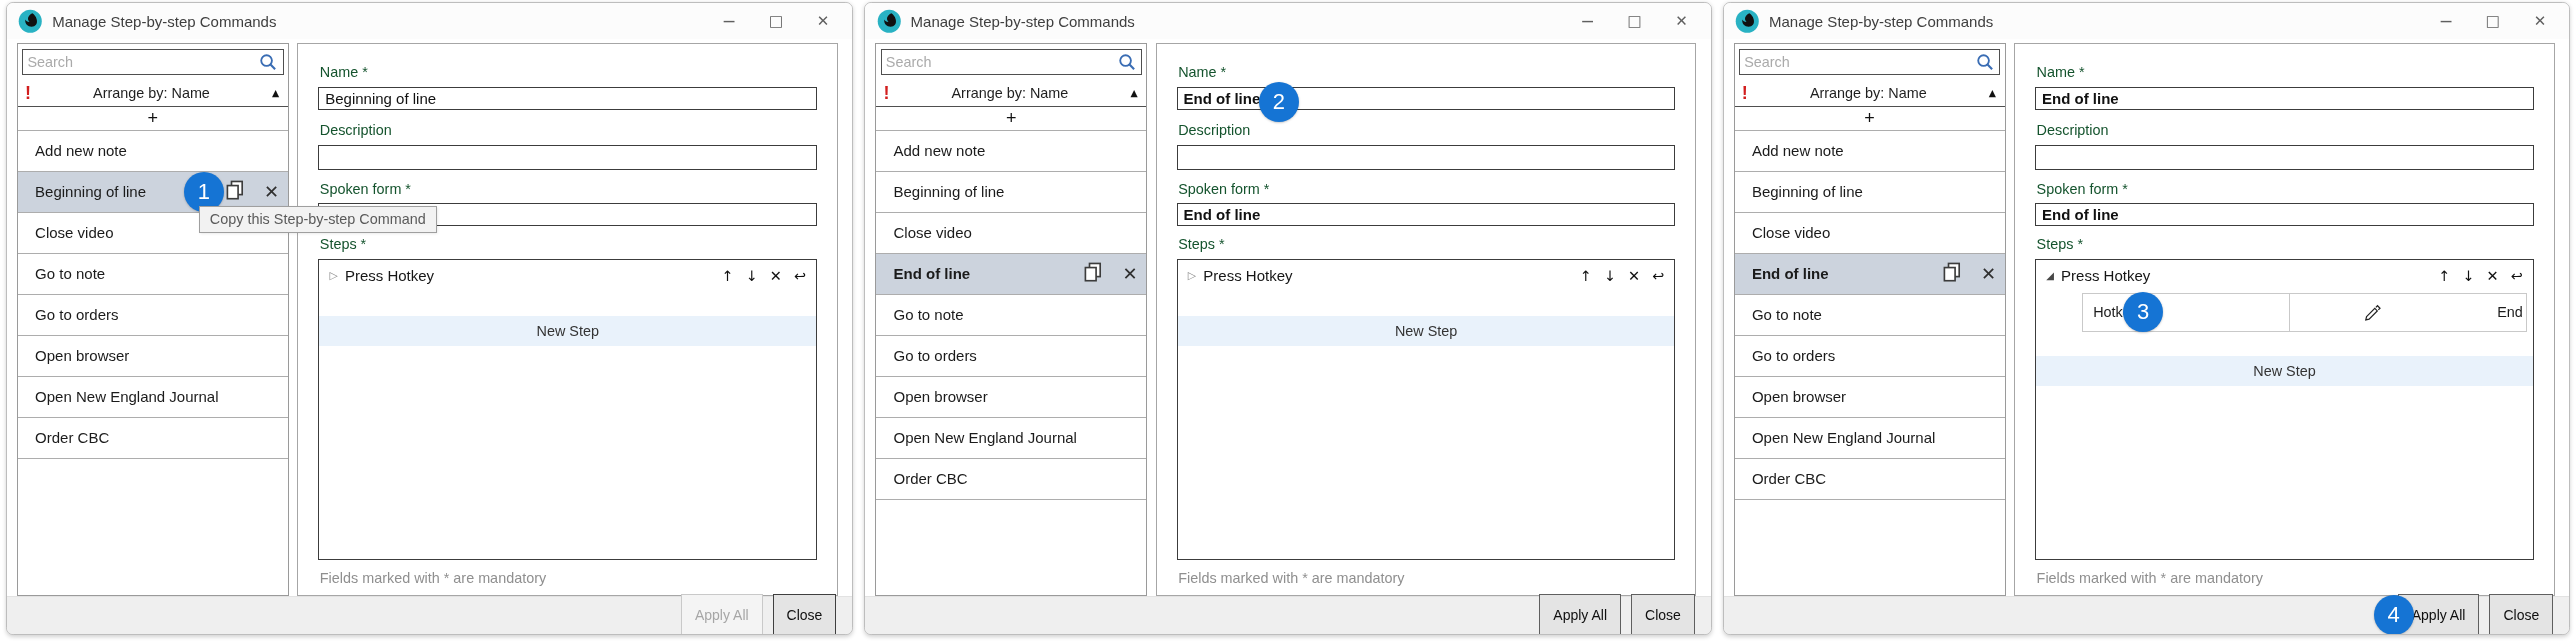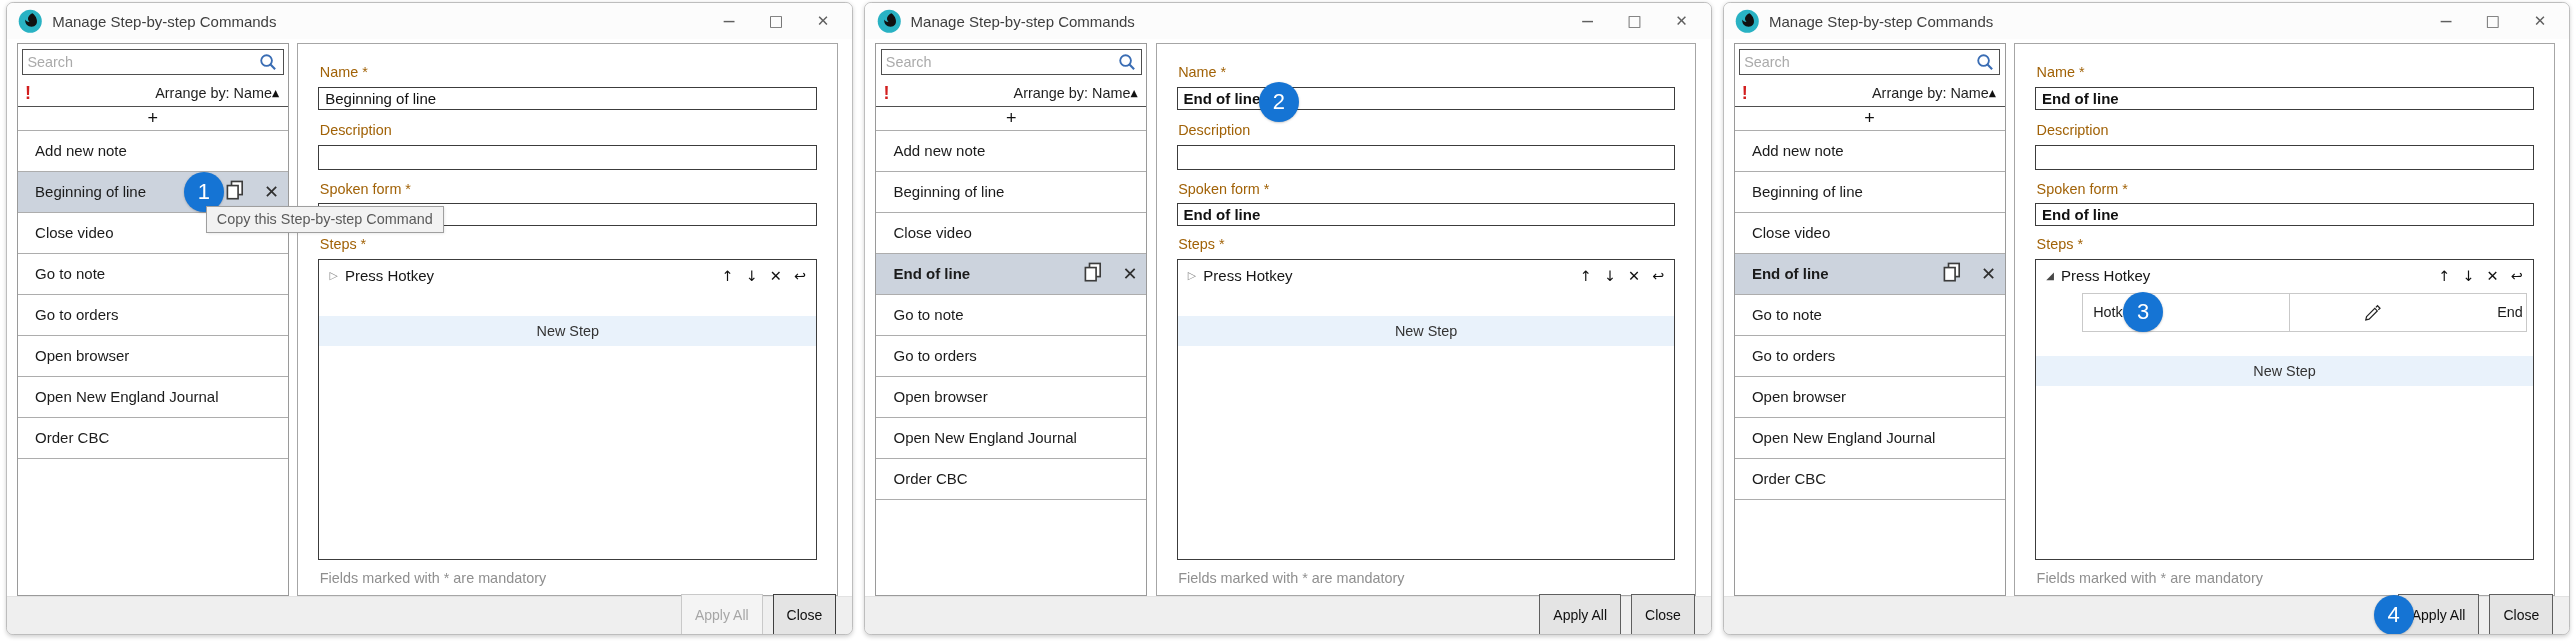--- a/index.html
+++ b/index.html
@@ -19,42 +19,42 @@
   
   .win-content{flex:1;display:flex;padding:4.3px 14.4px 0 10px;gap:8.6px;min-height:0;position:relative;}
   .left-panel{width:272px;flex:none;border:0.7px solid #9a9a9a;display:flex;flex-direction:column;background:#fff;box-sizing:border-box;}
   .search-wrap{margin:4.3px;border:1.4px solid #4f4f4f;height:24.5px;display:flex;align-items:center;position:relative;flex:none;}
   .search-input{border:none;outline:none;flex:1;font-size:14.4px;padding:0 30px 0 4.3px;color:#222;width:100%;
                 font-family:Liberation Sans, sans-serif;background:transparent;}
   .search-input::placeholder{color:#aaaaaa;}
   .search-icon{position:absolute;right:4.3px;top:2.2px;}
   .arrange-row{height:26px;border-bottom:1.4px solid #4f4f4f;display:flex;align-items:center;flex:none;}
   .alert{color:#d21e1e;font-weight:900;font-size:18px;margin-left:7.2px;line-height:1;}
-  .arrange-label{flex:1;text-align:right;font-size:14.4px;color:#1f1f1f;}
+  .arrange-label{flex:1;text-align:center;font-size:14.4px;color:#1f1f1f;}
   .sort-icon{font-size:9.4px;margin-right:8.6px;color:#111;font-family:"DejaVu Sans",sans-serif;}
   .add-row{height:23px;border-bottom:0.7px solid #adadad;display:flex;align-items:center;justify-content:center;
            font-size:18px;color:#111;flex:none;cursor:default;}
   .list{flex:1;overflow:hidden;text-align:right;}
   .list-row{height:41px;border-bottom:0.7px solid #adadad;display:flex;align-items:center;
             padding:0 8.6px 0 17.3px;font-size:15px;color:#1b1b1b;position:relative;box-sizing:border-box;}
   .list-row.selected{background:#ccd3dd;}
   .list-row.bold .row-label{font-weight:bold;}
   .row-icons{margin-left:auto;display:flex;align-items:center;gap:18.7px;}
   .x-icon{font-size:18px;color:#2f2f2f;font-family:"DejaVu Sans",sans-serif;line-height:1;cursor:default;}
   
   .badge{width:40px;height:40px;border-radius:50%;background:#1574d4;color:#fff;font-size:22px;
          display:flex;align-items:center;justify-content:center;z-index:8;box-shadow:0 0.7px 2.2px rgba(0,0,0,.25);}
   .row-badge{position:absolute;left:166px;top:0px;}
   .badge-name{position:absolute;left:102px;top:38px;}
   .badge-detail{position:absolute;left:40px;top:-2.2px;}
   .badge-footer{position:absolute;left:650px;top:-2.2px;}
   
   .right-panel{flex:1;border:0.7px solid #a6a6a6;padding:18.7px 20px 0 20px;display:flex;flex-direction:column;
                position:relative;background:#fff;min-width:0;box-sizing:border-box;}
-  .field-label{font-size:14.4px;color:#a16207;line-height:18.7px;margin:0 0 5px 1.4px;}
+  .field-label{font-size:14.4px;color:#14532d;line-height:18.7px;margin:0 0 5px 1.4px;}
   .text-input{height:23px;border:1.4px solid #3c3c3c;font-size:15px;padding:0 5.8px;color:#111;width:100%;
               box-sizing:border-box;display:block;margin:0 0 11.5px 0;background:#fff;outline:none;
               font-family:"Liberation Sans",sans-serif;border-radius:0;}
   .text-input.desc{height:24.5px;margin-bottom:10px;}
   .text-input.spoken{margin-bottom:8.6px;}
   .text-input.bold{font-weight:bold;}
   .steps-box{border:1.4px solid #3c3c3c;height:299px;margin-top:0;position:relative;background:#fff;overflow:hidden;flex:none;}
   .step-header{height:32px;display:flex;align-items:center;padding:0 10px;}
   .expander{font-size:10.8px;color:#8a8a8a;margin-right:7.2px;font-family:"DejaVu Sans",sans-serif;cursor:default;}
   .expander.expanded{color:#474747;font-size:10px;}
@@ -70,21 +70,21 @@
   .detail-cell-value{flex:1;display:flex;align-items:center;padding-left:42px;font-size:14.4px;color:#1b1b1b;}
   .mandatory-note{color:#8f8f8f;font-size:14.4px;margin:10px 0 0 1.4px;}
   
   .footer{height:37px;background:#efefef;display:flex;align-items:center;justify-content:flex-end;
           gap:10px;padding:0 16px;flex:none;position:relative;border-top:0.7px solid #e2e2e2;}
   .btn{height:43px;background:#e4e4e4;border:0.7px solid #5f5f5f;font-size:14px;color:#0f0f0f;
        padding:0 13px;font-family:"Liberation Sans",sans-serif;border-radius:0;cursor:default;}
   .btn.disabled{color:#a6a6a6;border-color:#c9c9c9;background:#f4f4f4;}
   .btn.default{border:1.4px solid #3f3f3f;}
   
-  .tooltip{position:absolute;left:199px;top:167px;background:#f2f2f2;border:0.7px solid #9f9f9f;
+  .tooltip{position:absolute;left:192px;top:167px;background:#f2f2f2;border:0.7px solid #9f9f9f;
            padding:3.6px 10px 5px 10px;font-size:14.4px;color:#5a5a5a;z-index:10;white-space:nowrap;
            box-shadow:0.7px 1.4px 2.9px rgba(0,0,0,.12);}
 </style>
 </head>
 <body>
 
 <div class="windows-row">
 
   <div class="window">
     <div class="titlebar">

